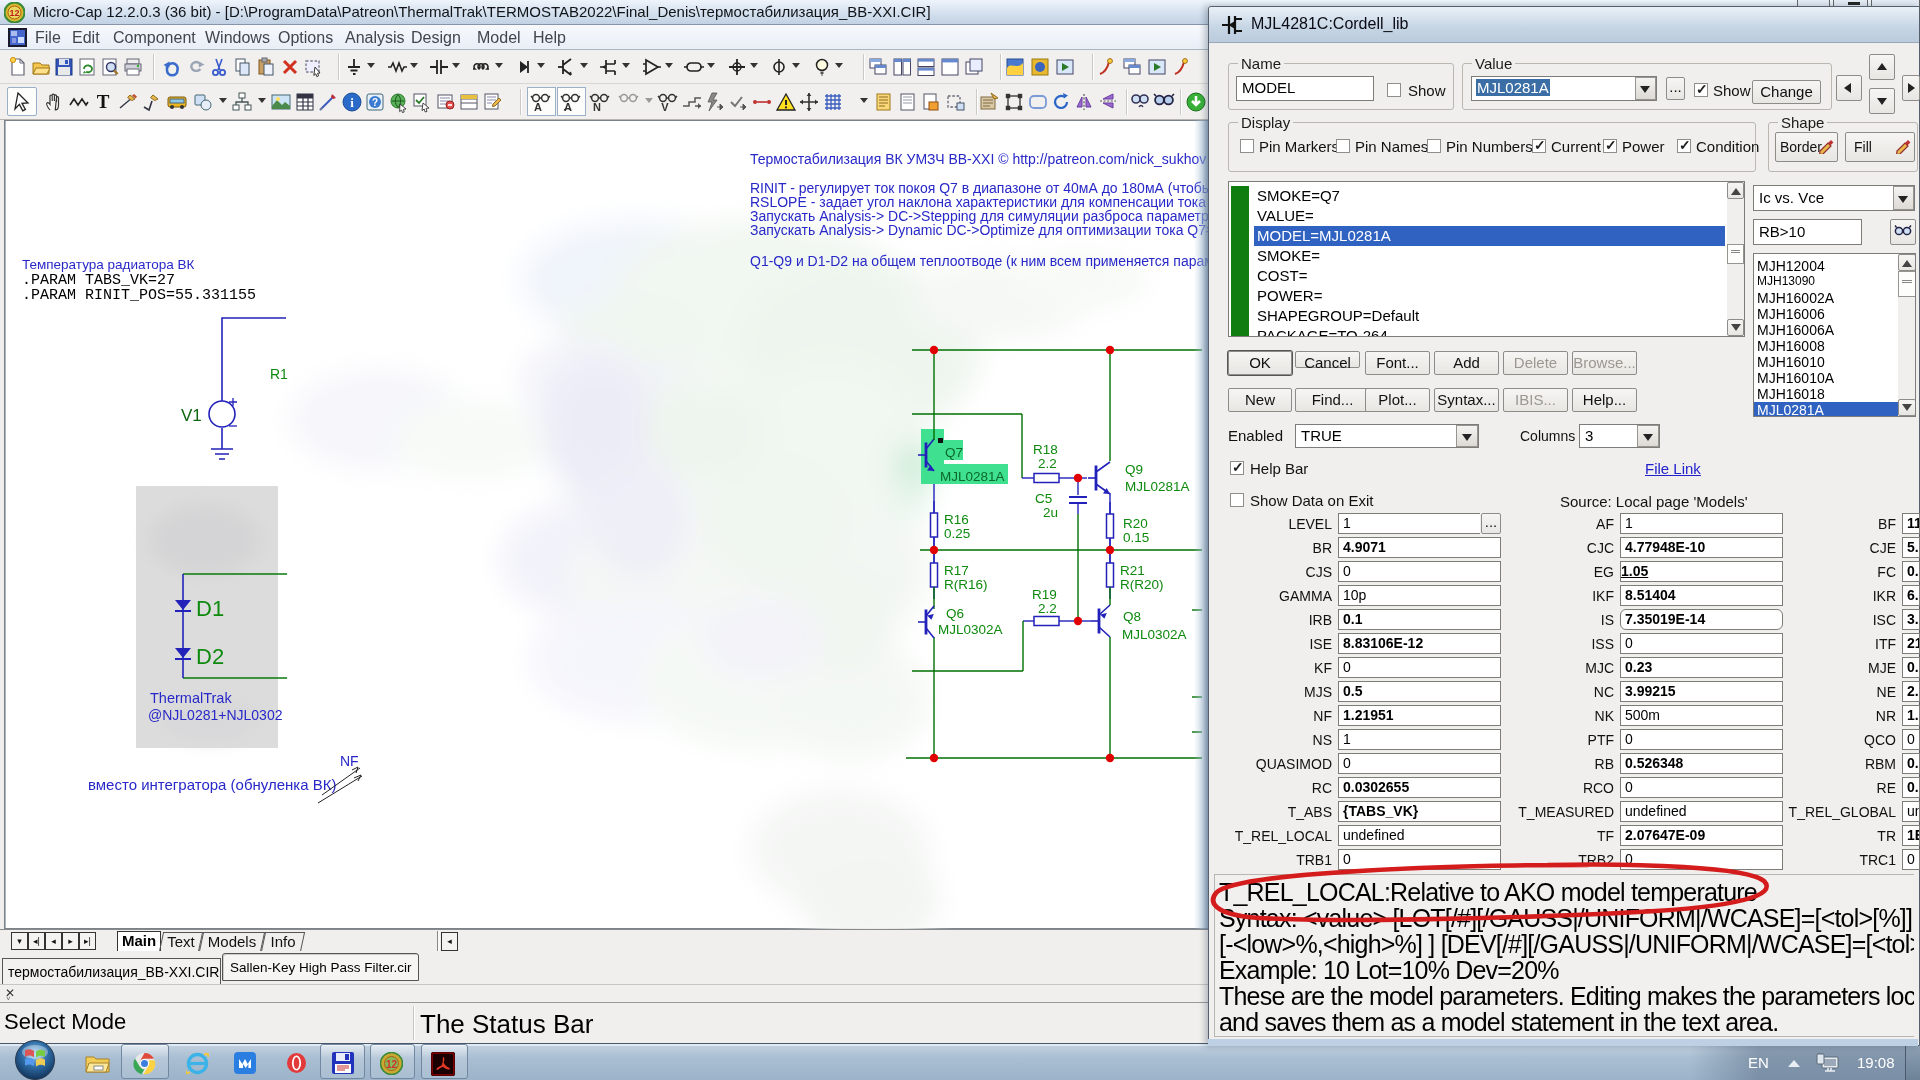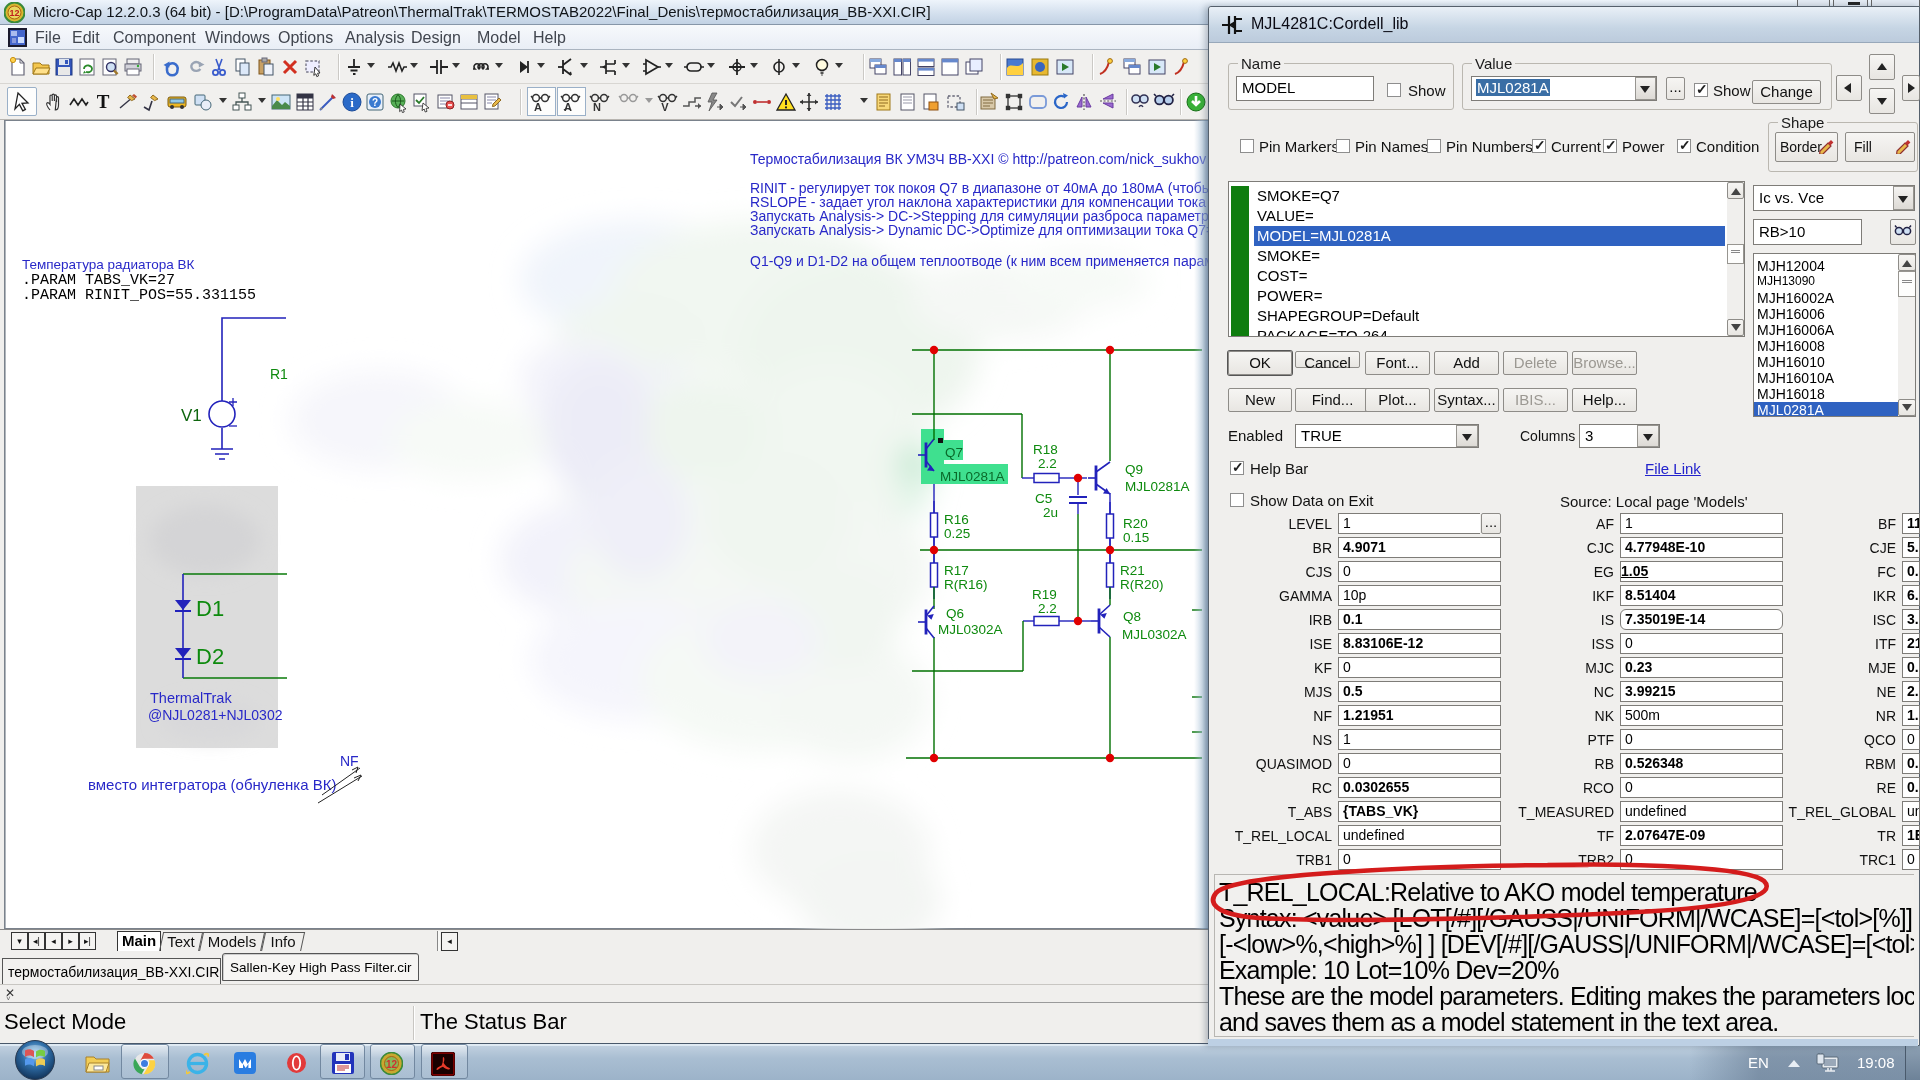--- a/index.html
+++ b/index.html
@@ -26,21 +26,21 @@
 .grow .v{position:absolute;top:0;height:21px;background:#fff;border:1px solid #7e7c78;font-size:14px;padding:1px 0 0 3px;white-space:nowrap;overflow:hidden;}
 .grow .v.b{font-weight:bold;}
 </style></head><body>
 
 <div class="abs" style="left:0;top:0;width:1920px;height:25px;background:linear-gradient(#eef4fb,#d4e0ee 55%,#c2d2e4);border-bottom:1px solid #8696a8;">
  <svg class="abs" style="left:4px;top:2px" width="21" height="21">
   <circle cx="10.5" cy="10.5" r="10" fill="#d8b830" stroke="#3a8a3a" stroke-width="2"></circle>
   <circle cx="10.5" cy="10.5" r="6.5" fill="#e8d860" stroke="#b06010" stroke-width="1"></circle>
   <text x="10.5" y="14" font-size="9" font-weight="bold" fill="#c02020" text-anchor="middle">12</text>
  </svg>
- <span class="abs" style="left:33px;top:3px;font-size:15px;color:#101418;">Micro-Cap 12.2.0.3 (64 bit) - [D:\ProgramData\Patreon\ThermalTrak\TERMOSTAB2022\Final_Denis\термостабилизация_BB-XXI.CIR]</span>
+ <span class="abs" style="left:33px;top:3px;font-size:15px;color:#101418;">Micro-Cap 12.2.0.3 (36 bit) - [D:\ProgramData\Patreon\ThermalTrak\TERMOSTAB2022\Final_Denis\термостабилизация_BB-XXI.CIR]</span>
 </div>
 <div class="abs" style="left:1797px;top:0px;width:33px;height:7px;background:#e4ebf4;border:1px solid #666;border-top:none;"></div>
 <div class="abs" style="left:1833px;top:0px;width:35px;height:7px;background:#e4ebf4;border:1px solid #666;border-top:none;"></div>
 <div class="abs" style="left:1848px;top:2px;width:12px;height:3px;background:#222;"></div>
 <div class="abs" style="left:1871px;top:0px;width:49px;height:7px;background:#e4ebf4;border:1px solid #666;border-top:none;"></div>
 <div class="abs" style="left:0;top:25px;width:1920px;height:25px;background:linear-gradient(#f7f9fc,#e9eef6);border-bottom:1px solid #aab4c0;">
     <svg class="abs" style="left:8px;top:3px" width="19" height="19">
       <rect x="0" y="0" width="19" height="19" fill="#1a1a2e"></rect>
       <rect x="2" y="2" width="15" height="15" fill="#4466cc"></rect>
       <rect x="3" y="3" width="6" height="5" fill="#aabbee"></rect>
@@ -686,21 +686,21 @@
     <div class="abs" style="left:2px;top:7px;width:219px;height:26px;background:#f2f1ef;border:1px solid #555;border-bottom:none;font-size:14px;color:#000;padding:5px 0 0 5px;white-space:nowrap;overflow:hidden;">термостабилизация_BB-XXI.CIR</div>
     <div class="abs" style="left:222px;top:2px;width:197px;height:28px;background:#f6f5f3;border:1px solid #555;border-radius:3px 3px 0 0;font-size:13.5px;color:#000;padding:6px 0 0 7px;box-shadow:1px 1px 0 #ccc inset;white-space:nowrap;overflow:hidden;">Sallen-Key High Pass Filter.cir</div>
   </div>
 <div class="abs" style="left:0;top:984px;width:1208px;height:18px;background:#f0efed;border-top:1px solid #c8c6c2;">
     <div class="abs" style="left:5px;top:1px;font-size:12px;color:#333;">✕</div>
     <div class="abs" style="left:6px;top:9px;font-size:8px;color:#666;">˅</div>
   </div>
 <div class="abs" style="left:0;top:1002px;width:1920px;height:41px;background:#f0efed;border-top:1px solid #9a9a9a;">
     <span class="abs" style="left:4px;top:6px;font-size:22px;color:#000;">Select Mode</span>
     <div class="abs" style="left:413px;top:3px;width:2px;height:34px;border-left:1px solid #c8c6c2;border-right:1px solid #fff;"></div>
-    <span class="abs" style="left:420px;top:6px;font-size:22px;color:#000;">The Status Bar</span>
+    <span class="abs" style="left:420px;top:6px;font-size:26px;color:#000;">The Status Bar</span>
   </div>
 <div class="abs" style="left:0;top:1043px;width:1920px;height:37px;background:linear-gradient(#c3d2e1,#a9bed2 40%,#9cb3c9);border-top:1px solid #49586a;">
  <div class="abs" style="left:0;top:0;width:1920px;height:2px;background:#dfeaf3;"></div>
  <div class="abs" style="left:1690px;top:0;width:230px;height:37px;background:linear-gradient(90deg,rgba(120,140,160,0),rgba(95,115,138,.55) 30%,rgba(95,115,138,.55));"></div>
 </div>
 <svg class="abs" style="left:12px;top:1039px" width="46" height="41" viewBox="0 0 46 41">
 <defs>
       <radialGradient id="orb" cx="50%" cy="35%" r="70%">
         <stop offset="0%" stop-color="#9fd4f5"></stop>
         <stop offset="45%" stop-color="#2f6ea8"></stop>
@@ -805,20 +805,23 @@
     <span class="cblab" style="left:505px;top:76px;">Show</span>
     <div class="btn" style="left:544px;top:74px;width:69px;height:24px;line-height:22px;">Change</div>
     <div class="btn" style="left:661px;top:48px;width:26px;height:26px;"></div>
     <div class="uarr" style="left:669px;top:57px;"></div>
     <div class="btn" style="left:628px;top:69px;width:26px;height:26px;"></div>
     <div class="larr" style="left:636px;top:77px;"></div>
     <div class="btn" style="left:661px;top:82px;width:26px;height:26px;"></div>
     <div class="darr" style="left:669px;top:92px;"></div>
     <div class="btn" style="left:694px;top:69px;width:18px;height:26px;"></div>
     <div class="rarr" style="left:700px;top:77px;"></div>
+    <div class="gb" style="left:20px;top:116px;width:528px;height:50px;">
+      <span>Display</span>
+    </div>
     <div class="cb" style="left:32px;top:133px;"></div>
     <span class="cblab" style="left:51px;top:132px;">Pin Markers</span>
     <div class="cb" style="left:128px;top:133px;"></div>
     <span class="cblab" style="left:147px;top:132px;">Pin Names</span>
     <div class="cb" style="left:219px;top:133px;"></div>
     <span class="cblab" style="left:238px;top:132px;">Pin Numbers</span>
     <div class="cb on" style="left:324px;top:133px;"></div>
     <span class="cblab" style="left:343px;top:132px;">Current</span>
     <div class="cb on" style="left:395px;top:133px;"></div>
     <span class="cblab" style="left:414px;top:132px;">Power</span>

